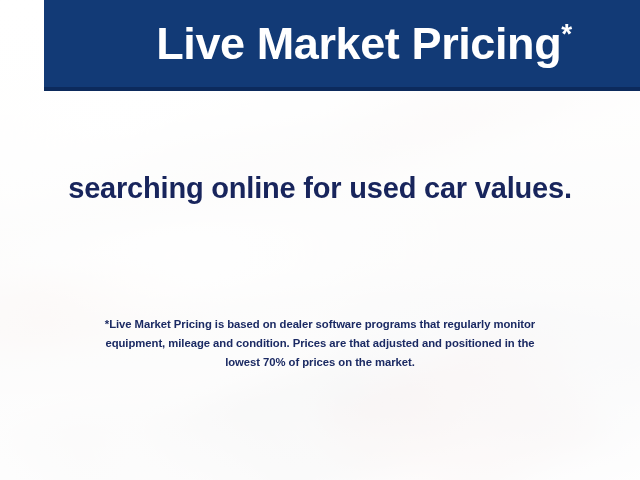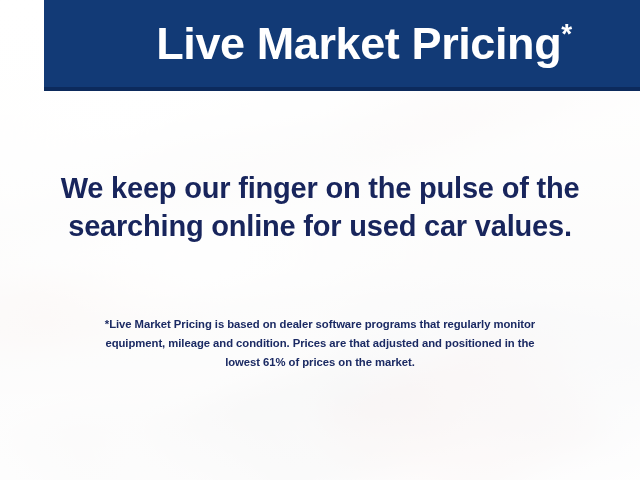--- a/index.html
+++ b/index.html
@@ -226,24 +226,23 @@
     <div class="bg-veil"></div>
   </div>
 
   <div class="header-band">
     <h1 class="headline-title"><span>Live Market Pricing</span><span class="star">*</span></h1>
   </div>
 
   <div class="copy-layer">
 
     <p class="subhead">
-      <span class="subhead-line">We keep our finger on the pulse of the</span>
       <span class="subhead-line">searching online for used car values.</span>
     </p>
 
     <p class="disclaimer">
       <span class="disclaimer-line">*Live Market Pricing is based on dealer software programs that regularly monitor</span>
       <span class="disclaimer-line">equipment, mileage and condition. Prices are that adjusted and positioned in the</span>
-      <span class="disclaimer-line">lowest 61% of prices on the market.</span>
+      <span class="disclaimer-line">lowest 70% of prices on the market.</span>
     </p>
 
   </div>
 </div>
 
 </body></html>

